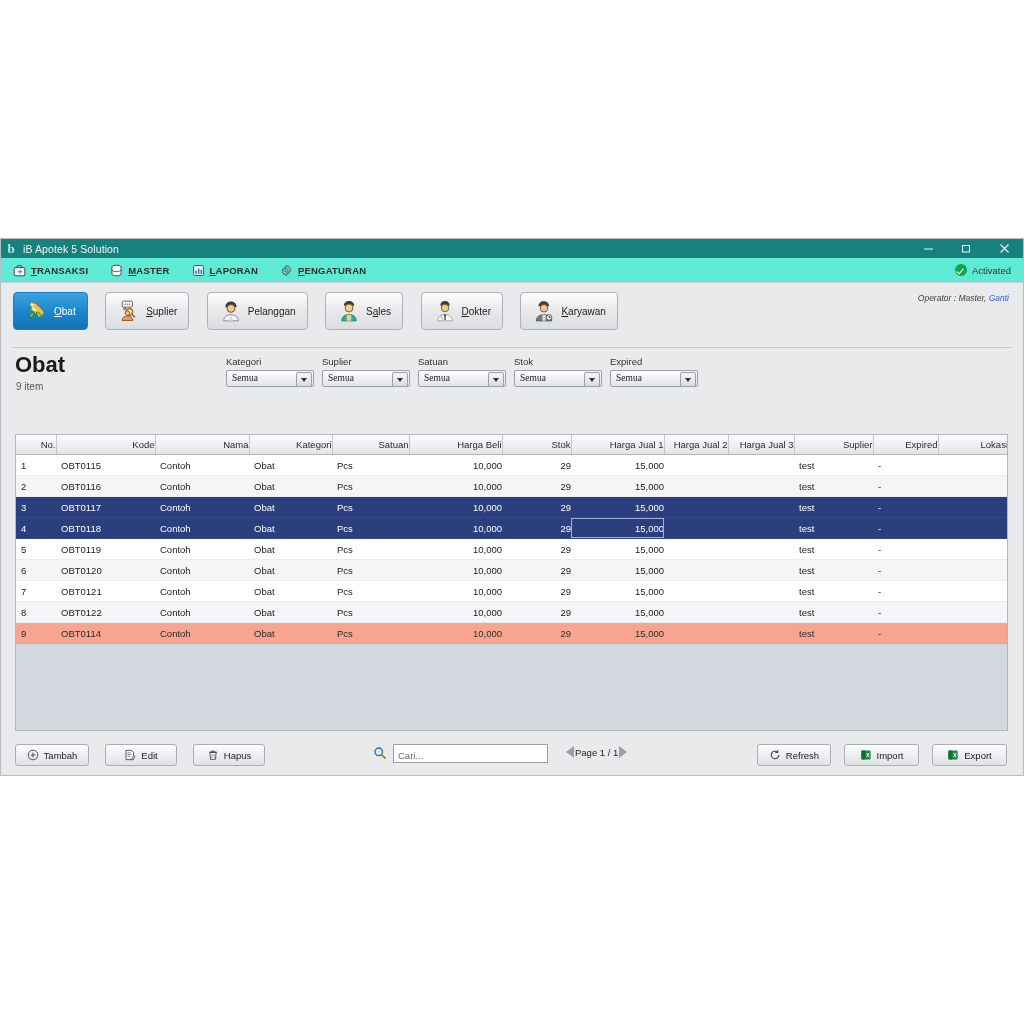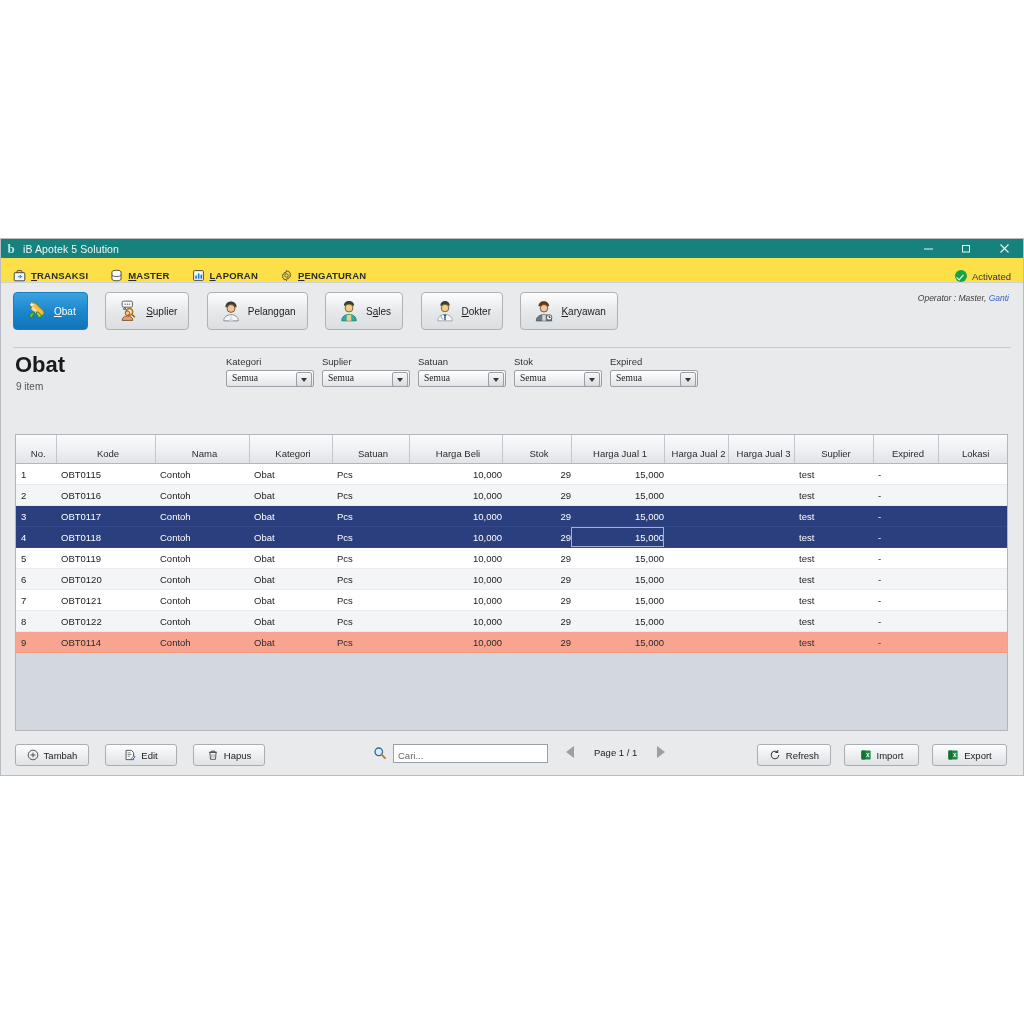--- a/index.html
+++ b/index.html
@@ -15,22 +15,22 @@
   .titlebar{position:relative;height:19px;background:#17817e;display:flex;align-items:center;}
   .tb-icon{width:20px;height:19px;display:flex;align-items:center;justify-content:center;
            color:#bfe6e4;font-size:13px;font-weight:bold;font-family:"Liberation Serif",serif;}
   .tb-title{color:#eef7f6;font-size:10.5px;letter-spacing:.1px;padding-left:2px;}
   .tb-btns{position:absolute;right:0;top:0;height:19px;display:flex;}
   .tb-btn{width:38px;height:19px;display:flex;align-items:center;justify-content:center;
           color:#f3fbfa;font-size:11px;line-height:1;}
   .tb-btn svg{display:block;}
 
   
-  .menubar{position:relative;height:24px;background:#fde047;border-bottom:1px solid #cfd3d7;
-           display:flex;align-items:flex-end;padding-left:12px;}
+  .menubar{position:relative;height:24px;background:#5eead4;border-bottom:1px solid #cfd3d7;
+           display:flex;align-items:center;padding-left:12px;}
   .menu-item{display:flex;align-items:center;gap:5px;margin-right:22px;cursor:default;}
   .menu-label{font-size:9.5px;font-weight:bold;color:#2b2b2b;letter-spacing:.2px;}
   .menu-label u{text-decoration:underline;}
   .menu-ic{width:13px;height:13px;display:block;}
   .activated{position:absolute;right:12px;display:flex;align-items:center;gap:5px;}
   .activated .lbl{font-size:9.5px;color:#333;}
   .chk{width:12px;height:12px;border-radius:50%;background:#19a347;display:block;position:relative;}
   .chk:after{content:"";position:absolute;left:3px;top:2.5px;width:3px;height:6px;
              border:solid #fff;border-width:0 1.7px 1.7px 0;transform:rotate(42deg);}
 
@@ -67,21 +67,21 @@
         background:linear-gradient(#f6f7f8,#d8dce0);display:flex;align-items:center;justify-content:center;}
   .fselect .arrow i{display:block;width:0;height:0;border-left:3px solid transparent;
         border-right:3px solid transparent;border-top:4px solid #33363a;}
 
   
   .gridwrap{position:absolute;left:14px;top:195px;width:993px;height:297px;
             border:1px solid #b2b7be;background:#d3d7de;box-sizing:border-box;overflow:hidden;}
   table.grid{border-collapse:collapse;width:100%;table-layout:fixed;}
   table.grid th{height:19px;background:linear-gradient(#fafbfc,#eceef1 60%,#e0e3e7);
         border-right:1px solid #c3c7cd;border-bottom:1px solid #b2b7be;
-        font-size:9.5px;font-weight:normal;color:#2b2b2b;text-align:center;padding:9px 0 0 5px;}
+        font-size:9.5px;font-weight:normal;color:#2b2b2b;text-align:right;padding:0 0 0 5px;}
   table.grid td{height:20px;font-size:9.5px;color:#1b1b1b;padding:0 0 0 5px;
         border-bottom:1px solid #e9ebee;white-space:nowrap;overflow:hidden;}
   tr.r-odd td{background:#ffffff;}
   tr.r-even td{background:#f4f5f7;}
   tr.r-sel td{background:#2b3f7e;color:#ffffff;border-bottom:1px solid #35488a;}
   tr.r-warn td{background:#f7a491;color:#2b2b2b;border-bottom:1px solid #f2997f;}
   td.num{text-align:right;padding:0 6px 0 0;}
   td.cellfocus{position:relative;}
   td.cellfocus .fbox{position:absolute;left:0;top:0;right:0;bottom:0;
         border:1px solid #9fb0d8;box-sizing:border-box;pointer-events:none;}
@@ -92,21 +92,21 @@
         justify-content:center;gap:5px;border:1px solid #a9aeb4;border-radius:3px;
         background:linear-gradient(#fefefe,#eceef0 52%,#e0e3e6);font-size:9.5px;color:#1c1c1c;
         cursor:pointer;box-sizing:border-box;}
   .bico{width:12px;height:12px;display:block;flex:0 0 12px;}
   .searchbox{position:absolute;top:0;left:392px;width:155px;height:19px;background:#fff;
         border:1px solid #9aa0a6;box-sizing:border-box;}
   .searchbox input{border:0;outline:0;width:100%;height:17px;font-size:9.5px;color:#222;
         padding:0 4px;box-sizing:border-box;background:transparent;font-family:"Liberation Sans",sans-serif;}
   .searchbox input::placeholder{color:#6a6a6a;}
   .srch-ico{position:absolute;left:372px;top:2px;width:14px;height:14px;}
-  .pager{position:absolute;left:565px;top:2px;display:flex;align-items:center;gap:20px;}
+  .pager{position:absolute;left:565px;top:2px;display:flex;align-items:center;gap:1px;}
   .pg-arrow{width:0;height:0;border-top:6px solid transparent;border-bottom:6px solid transparent;cursor:pointer;}
   .pg-prev{border-right:8px solid #9aa0a6;}
   .pg-next{border-left:8px solid #9aa0a6;}
   .pg-label{font-size:9.5px;color:#1c1c1c;}
 </style>
 </head>
 <body>
 
 <div id="page">
   <div id="window">

